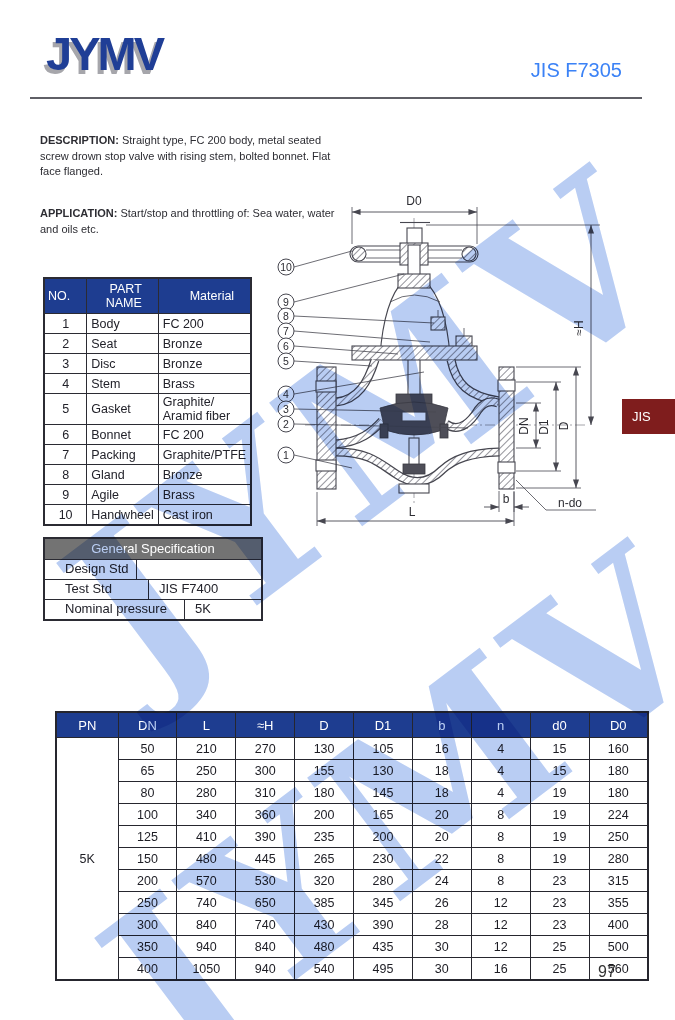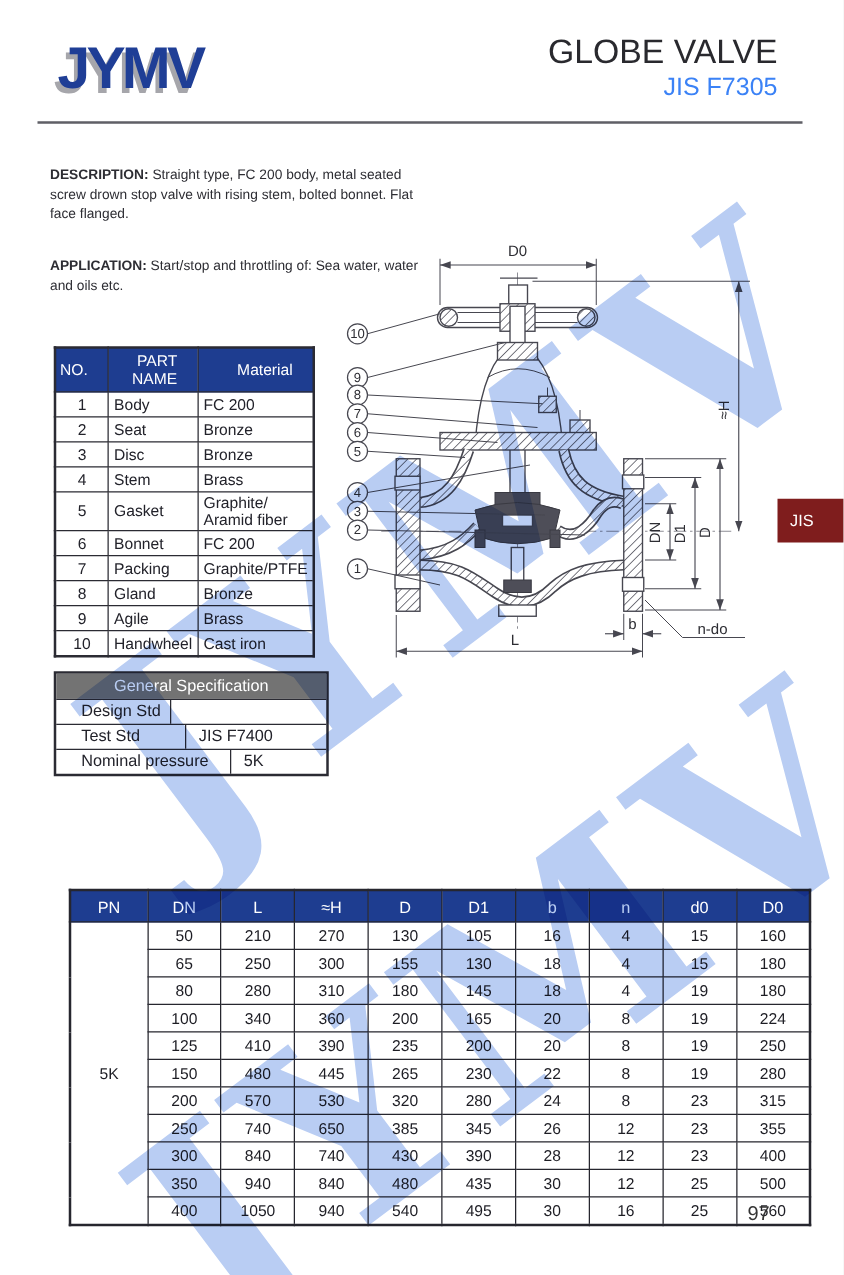--- a/index.html
+++ b/index.html
@@ -69,21 +69,20 @@
   text.dlab{font-family:"Liberation Sans",sans-serif;font-size:12px;fill:#2d2d33;}
   .co-c{fill:#fff;stroke:#474750;stroke-width:1;}
   text.co-t{font-family:"Liberation Sans",sans-serif;font-size:10.5px;fill:#2d2d33;text-anchor:middle;}
 </style>
 </head>
 <body>
 
 <div class="page">
 
   <div class="brand">JYMV</div>
-  <div class="doc-title">GLOBE VALVE</div>
   <div class="doc-sub">JIS F7305</div>
   <div class="rule"></div>
 
   <div class="txt desc">
     <b>DESCRIPTION:</b>
     <span>Straight type, FC 200 body, metal seated screw drown stop valve with rising stem, bolted bonnet. Flat face flanged.</span>
   </div>
   <div class="txt app">
     <b>APPLICATION:</b>
     <span>Start/stop and throttling of: Sea water, water and oils etc.</span>

